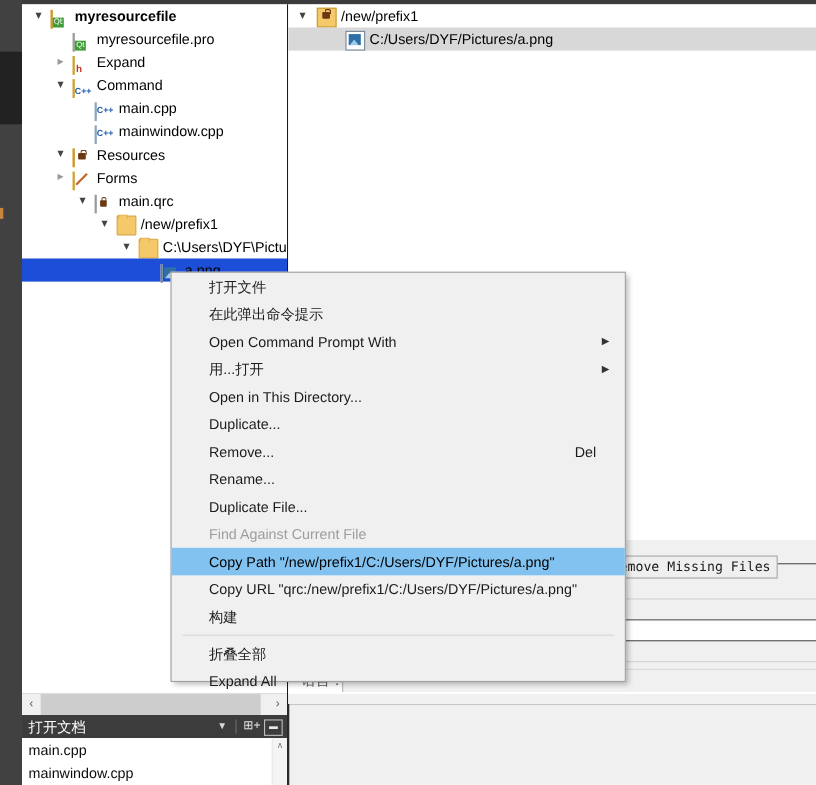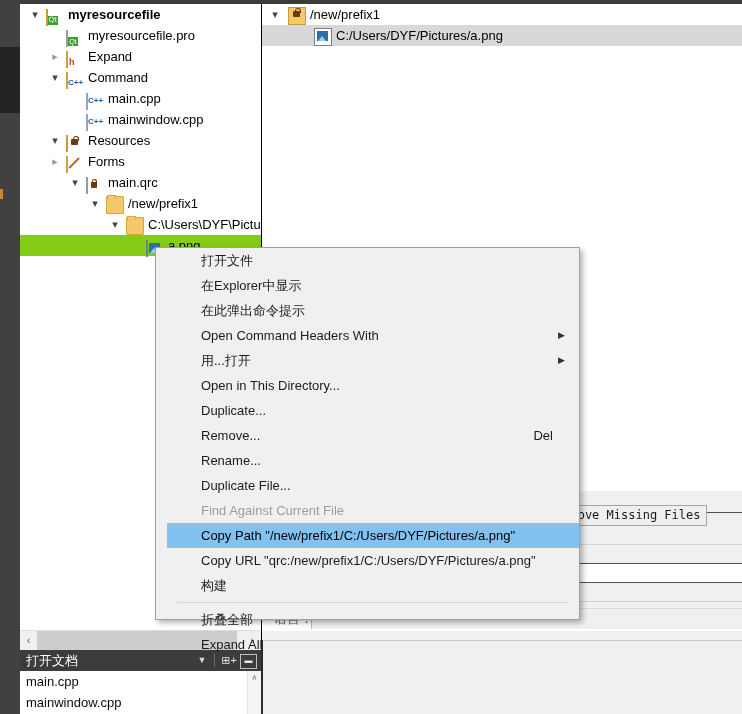--- a/index.html
+++ b/index.html
@@ -16,21 +16,21 @@
   .activity-block{position:absolute;left:0;top:47px;width:20px;height:66px;background:#222222;}
   .activity-tick{position:absolute;left:0;top:189px;width:3px;height:10px;background:#c8863c;}
 
   
   .top-strip{position:absolute;left:20px;top:0;width:722px;height:4px;background:#3b3b3b;}
   .top-strip-dark{position:absolute;left:0;top:0;width:20px;height:4px;background:#3b3b3b;}
 
   
   .tree-panel{position:absolute;left:20px;top:4px;width:241px;height:626px;background:#ffffff;overflow:hidden;}
   .tree-row{position:relative;height:21px;line-height:21px;white-space:nowrap;font-size:13px;color:#000;}
-  .tree-row.sel{background:#84cc16;}
+  .tree-row.sel{background:#1d4ed8;}
   .twisty{position:absolute;width:14px;height:21px;line-height:21px;text-align:center;color:#707070;font-size:10px;}
   .twisty.open::before{content:"\25BE";font-size:11px;color:#444;}
   .twisty.closed::before{content:"\25B8";font-size:11px;color:#9a9a9a;}
   .ticon{position:absolute;width:16px;height:16px;top:3px;}
   .tlabel{position:absolute;top:0;}
   .tlabel.bold{font-weight:bold;}
 
   
   .ic-folder{background:#f5c96a;border:1px solid #d6a73c;border-radius:1px;}
   .ic-folder::after{content:"";position:absolute;left:0;top:-2px;width:7px;height:3px;background:#f5c96a;border:1px solid #d6a73c;border-bottom:none;border-radius:1px 1px 0 0;}
@@ -92,21 +92,21 @@
   .btn-missing{position:absolute;top:505px;left:550px;height:19px;line-height:19px;background:#efefef;border:1px solid #a6a6a6;
     font-family:"DejaVu Sans Mono","Liberation Mono",monospace;font-size:12px;color:#1a1a1a;padding:0 5px;white-space:nowrap;}
   .lang-label{position:absolute;left:274px;top:610px;font-size:13px;color:#5a5a5a;}
   .lang-input{position:absolute;left:311px;top:608px;width:430px;height:20px;background:#f0f0f0;border-left:1px solid #b8b8b8;border-top:1px solid #d9d9d9;}
   .bottom-pane{position:absolute;left:262px;top:640px;width:480px;height:74px;background:#f0f0f0;border-top:1px solid #c8c8c8;}
   .bottom-left-dark{position:absolute;left:261px;top:640px;width:2px;height:74px;background:#2b2b2b;}
 
   
   .ctx-menu{position:absolute;left:155px;top:247px;width:412px;height:371px;
     background:#f0f0f0;border:1px solid #a0a0a0;
-    box-shadow:3px 3px 5px rgba(0,0,0,0.28);padding-left:11px;}
+    box-shadow:3px 3px 5px rgba(0,0,0,0.28);}
   .ctx-item{position:relative;height:25px;line-height:25px;padding-left:34px;font-size:13px;color:#1b1b1b;white-space:nowrap;}
   .ctx-item.disabled{color:#9d9d9d;}
   .ctx-item.hl{background:#81c2f0;color:#000;}
   .ctx-accel{position:absolute;right:26px;top:0;font-size:13px;color:#1b1b1b;}
   .ctx-arrow{position:absolute;right:14px;top:0;font-size:9px;color:#333;}
   .ctx-sep{height:1px;margin:4px 10px 4px 10px;background:#d6d6d6;}
 </style>
 </head>
 <body>
 
@@ -198,23 +198,22 @@
   <div class="btn-missing">Remove Missing Files</div>
 
   <div class="lang-label">语言：</div>
   <div class="lang-input"></div>
 
   <div class="bottom-pane"></div>
   <div class="bottom-left-dark"></div>
 
   <div class="ctx-menu" id="ctx-menu">
       <div class="ctx-item"><span>打开文件</span></div>
-      <div class="ctx-item"><span>在Explorer中显示</span></div>
       <div class="ctx-item"><span>在此弹出命令提示</span></div>
-      <div class="ctx-item"><span>Open Command Headers With</span><span class="ctx-arrow">▶</span></div>
+      <div class="ctx-item"><span>Open Command Prompt With</span><span class="ctx-arrow">▶</span></div>
       <div class="ctx-item"><span>用...打开</span><span class="ctx-arrow">▶</span></div>
       <div class="ctx-item"><span>Open in This Directory...</span></div>
       <div class="ctx-item"><span>Duplicate...</span></div>
       <div class="ctx-item"><span>Remove...</span><span class="ctx-accel">Del</span></div>
       <div class="ctx-item"><span>Rename...</span></div>
       <div class="ctx-item"><span>Duplicate File...</span></div>
       <div class="ctx-item disabled"><span>Find Against Current File</span></div>
       <div class="ctx-item hl"><span>Copy Path "/new/prefix1/C:/Users/DYF/Pictures/a.png"</span></div>
       <div class="ctx-item"><span>Copy URL "qrc:/new/prefix1/C:/Users/DYF/Pictures/a.png"</span></div>
       <div class="ctx-item"><span>构建</span></div>

